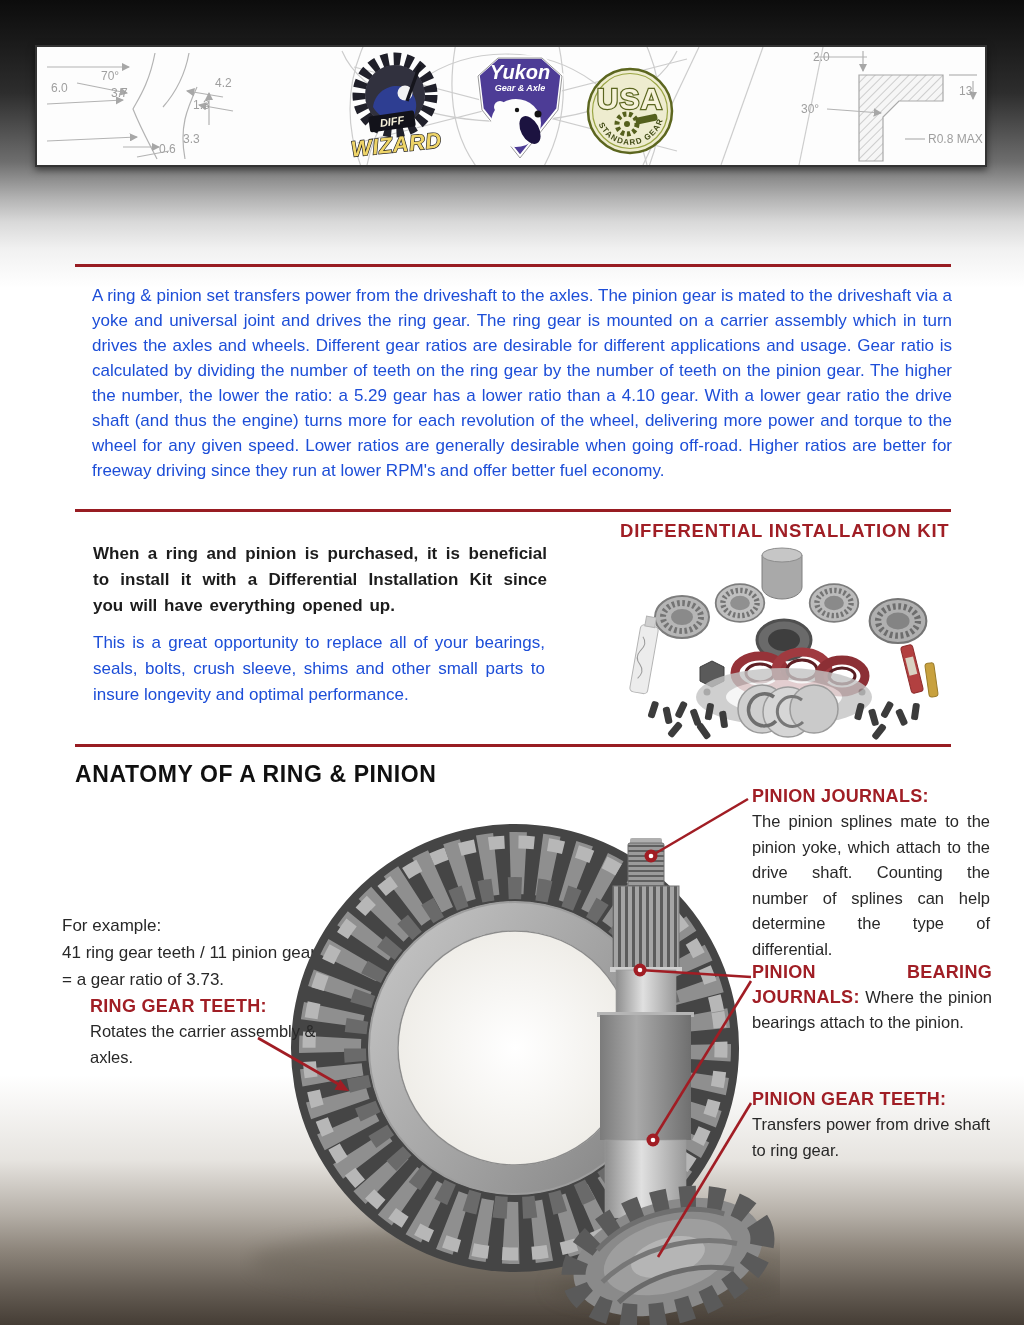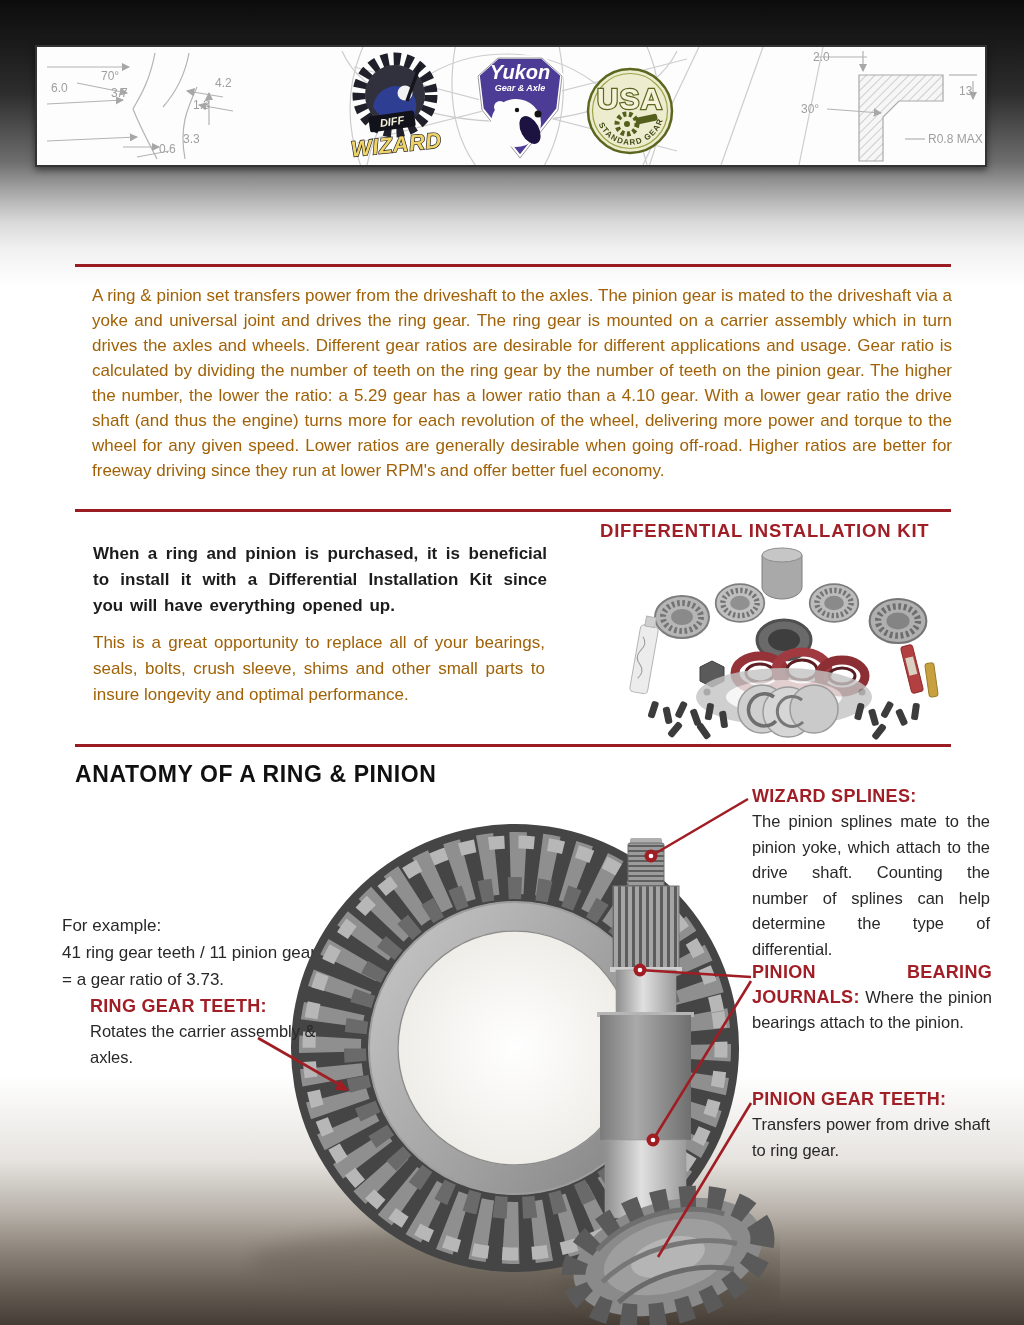--- a/index.html
+++ b/index.html
@@ -14,24 +14,24 @@
     background:linear-gradient(to bottom,rgba(255,255,255,0) 0%,rgba(226,223,218,.85) 34%,
                #b4aea6 56%,#8d857b 70%,#675f56 85%,#453d35 100%);}
   
   .banner{left:35px;top:45px;width:948px;height:118px;background:#fdfdfd;z-index:1;
           border:2px solid #333;box-shadow:0 3px 7px rgba(0,0,0,.5);}
   
   .page-title{left:60px;top:179px;z-index:1;font-size:35px;font-weight:bold;
               letter-spacing:1.5px;color:#0d0d0d;}
   .sec-head{z-index:1;font-size:23px;font-weight:bold;letter-spacing:.6px;color:#101010;}
   .red-rule{z-index:1;height:3px;background:#981c22;}
-  .body-txt{z-index:1;color:#a16207;font-size:17px;line-height:25px;text-align:justify;}
+  .body-txt{z-index:1;color:#1d4ed8;font-size:17px;line-height:25px;text-align:justify;}
   .kit-bold{font-weight:bold;line-height:26px;word-spacing:2px;color:#1c1c1c;}
   .red-label{color:#a01e25;font-weight:bold;font-size:18px;letter-spacing:.3px;z-index:6;}
-  .kit-label{left:600px;top:520px;font-size:18.5px;letter-spacing:.8px;}
+  .kit-label{left:620px;top:520px;font-size:18.5px;letter-spacing:.8px;}
   .callout-body{z-index:6;color:#282828;font-size:16.5px;line-height:25.5px;}
   .just{text-align:justify;}
   .lh26{line-height:26.5px;}
   svg text{font-family:"Liberation Sans",sans-serif;}
   .z1{z-index:1}.z2{z-index:2}.z3{z-index:3}.z6{z-index:6}
 </style>
 </head>
 <body>
 
 <div class="page">
@@ -340,21 +340,21 @@
     <g>
       <circle cx="651" cy="856" r="6.5" fill="#a11d24"></circle>
         <circle cx="651" cy="856" r="2.3" fill="#fff"></circle>
       <circle cx="640" cy="970" r="6.5" fill="#a11d24"></circle>
         <circle cx="640" cy="970" r="2.3" fill="#fff"></circle>
       <circle cx="653" cy="1140" r="6.5" fill="#a11d24"></circle>
         <circle cx="653" cy="1140" r="2.3" fill="#fff"></circle>
     </g>
   </svg>
 
-  <div class="abs red-label z6" style="left:752px;top:786px;">WIZARD SPLINES:</div>
+  <div class="abs red-label z6" style="left:752px;top:786px;">PINION JOURNALS:</div>
   <div class="abs callout-body just" style="left:752px;top:809px;width:238px;">The pinion splines mate to the pinion yoke, which attach to the drive shaft. Counting the number of splines can help determine the type of differential.</div>
 
   <div class="abs callout-body just" style="left:752px;top:960px;width:240px;line-height:25px;">
     <span class="red-label">PINION BEARING JOURNALS:</span>
     <span>Where the pinion bearings attach to the pinion.</span>
   </div>
 
   <div class="abs red-label z6" style="left:752px;top:1089px;">PINION GEAR TEETH:</div>
   <div class="abs callout-body just" style="left:752px;top:1112px;width:238px;">Transfers power from drive shaft to ring gear.</div>
 

